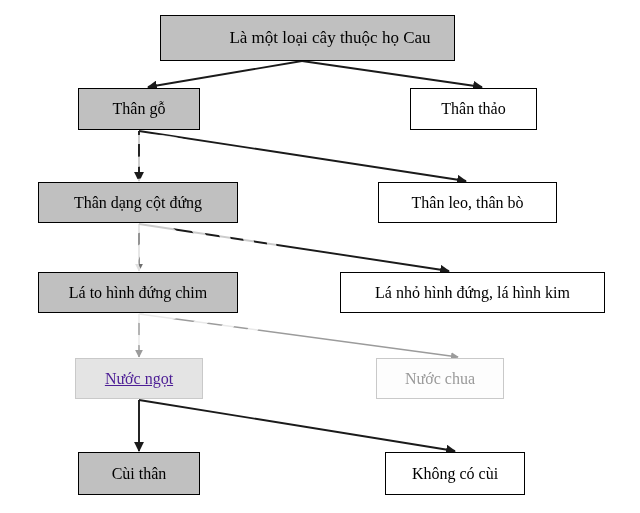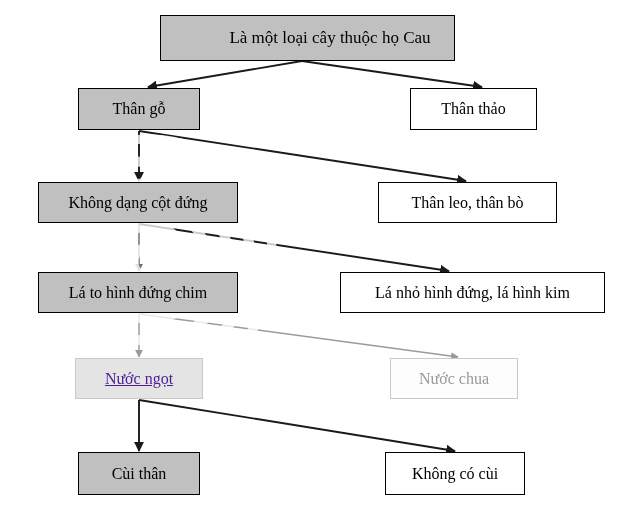--- a/index.html
+++ b/index.html
@@ -119,35 +119,35 @@
       <div class="node fill-gray" style="left: 160px; top: 15px; width: 295px; height: 46px; font-size: 17px; padding-left: 45px;">
         <span class="label">Là một loại cây thuộc họ Cau</span>
       </div>
       <div class="node fill-gray" style="left: 78px; top: 88px; width: 122px; height: 42px; font-size: 16px;">
         <span class="label">Thân gỗ</span>
       </div>
       <div class="node fill-white" style="left: 410px; top: 88px; width: 127px; height: 42px; font-size: 16px; font-family: Liberation Serif, serif;">
         <span class="label">Thân thảo</span>
       </div>
       <div class="node fill-gray" style="left: 38px; top: 182px; width: 200px; height: 41px; font-size: 16px;">
-        <span class="label">Không dạng cột đứng</span>
+        <span class="label">Thân dạng cột đứng</span>
       </div>
       <div class="node fill-white" style="left: 378px; top: 182px; width: 179px; height: 41px; font-size: 16px;">
         <span class="label">Thân leo, thân bò</span>
       </div>
       <div class="node fill-gray" style="left: 38px; top: 272px; width: 200px; height: 41px; font-size: 16px;">
         <span class="label">Lá to hình đứng chim</span>
       </div>
       <div class="node fill-white" style="left: 340px; top: 272px; width: 265px; height: 41px; font-size: 16px;">
         <span class="label">Lá nhỏ hình đứng, lá hình kim</span>
       </div>
       <div class="node faded-gray" style="left: 75px; top: 358px; width: 128px; height: 41px; font-size: 16px;">
         <span class="label">Nước ngọt</span>
       </div>
-      <div class="node faded-white" style="left: 390px; top: 358px; width: 128px; height: 41px; font-size: 16px;">
+      <div class="node faded-white" style="left: 376px; top: 358px; width: 128px; height: 41px; font-size: 16px;">
         <span class="label">Nước chua</span>
       </div>
       <div class="node fill-gray" style="left: 78px; top: 452px; width: 122px; height: 43px; font-size: 16px;">
         <span class="label">Cùi thân</span>
       </div>
       <div class="node fill-white" style="left: 385px; top: 452px; width: 140px; height: 43px; font-size: 16px;">
         <span class="label">Không có cùi</span>
       </div>
     </div>
 </div>

